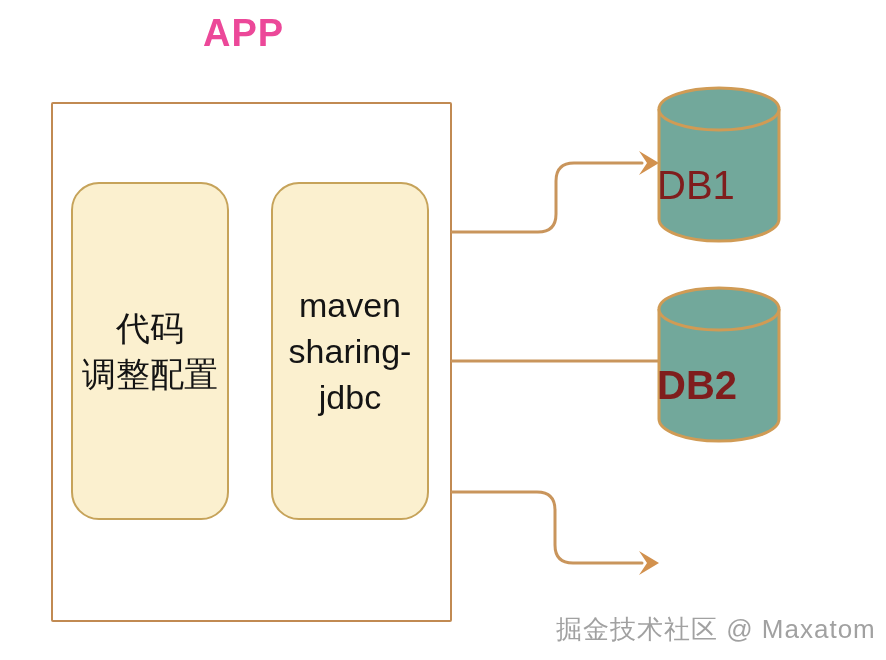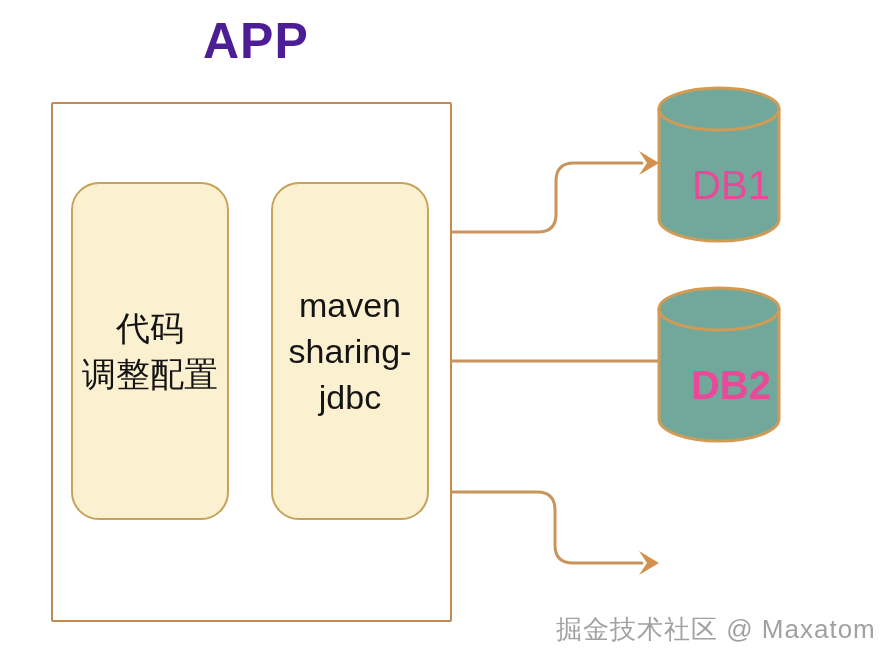--- a/index.html
+++ b/index.html
@@ -12,24 +12,24 @@
     position: relative;
     width: 886px;
     height: 660px;
     background: #ffffff;
     overflow: hidden;
   }
   .title {
     position: absolute;
     left: 203px;
     top: 12px;
-    font-size: 50px;
+    font-size: 38px;
     font-weight: bold;
     letter-spacing: 1px;
-    color: #4c1d95;
+    color: #ec4899;
   }
   .app-box {
     position: absolute;
     left: 51px;
     top: 102px;
     width: 397px;
     height: 516px;
     border: 2px solid #c18a52;
     border-radius: 2px;
     background: #ffffff;
@@ -68,24 +68,23 @@
     height: 158px;
   }
   .db-1 { top: 85px; }
   .db-2 { top: 285px; font-weight: bold; }
   .db-3 { top: 487px; }
   .db-label {
     position: absolute;
     left: 0;
     top: 78px;
     width: 100%;
-    text-align: center;
+    text-align: left;
     font-size: 40px;
-    color: #ec4899;
-    padding-left: 12px;
+    color: #7f1d1d;
   }
   .watermark {
     position: absolute;
     left: 556px;
     top: 612px;
     font-size: 26px;
     letter-spacing: 1px;
     color: rgba(138, 138, 138, 0.8);
     text-shadow:
       1px 1px 0 #ffffff, -1px -1px 0 #ffffff,

